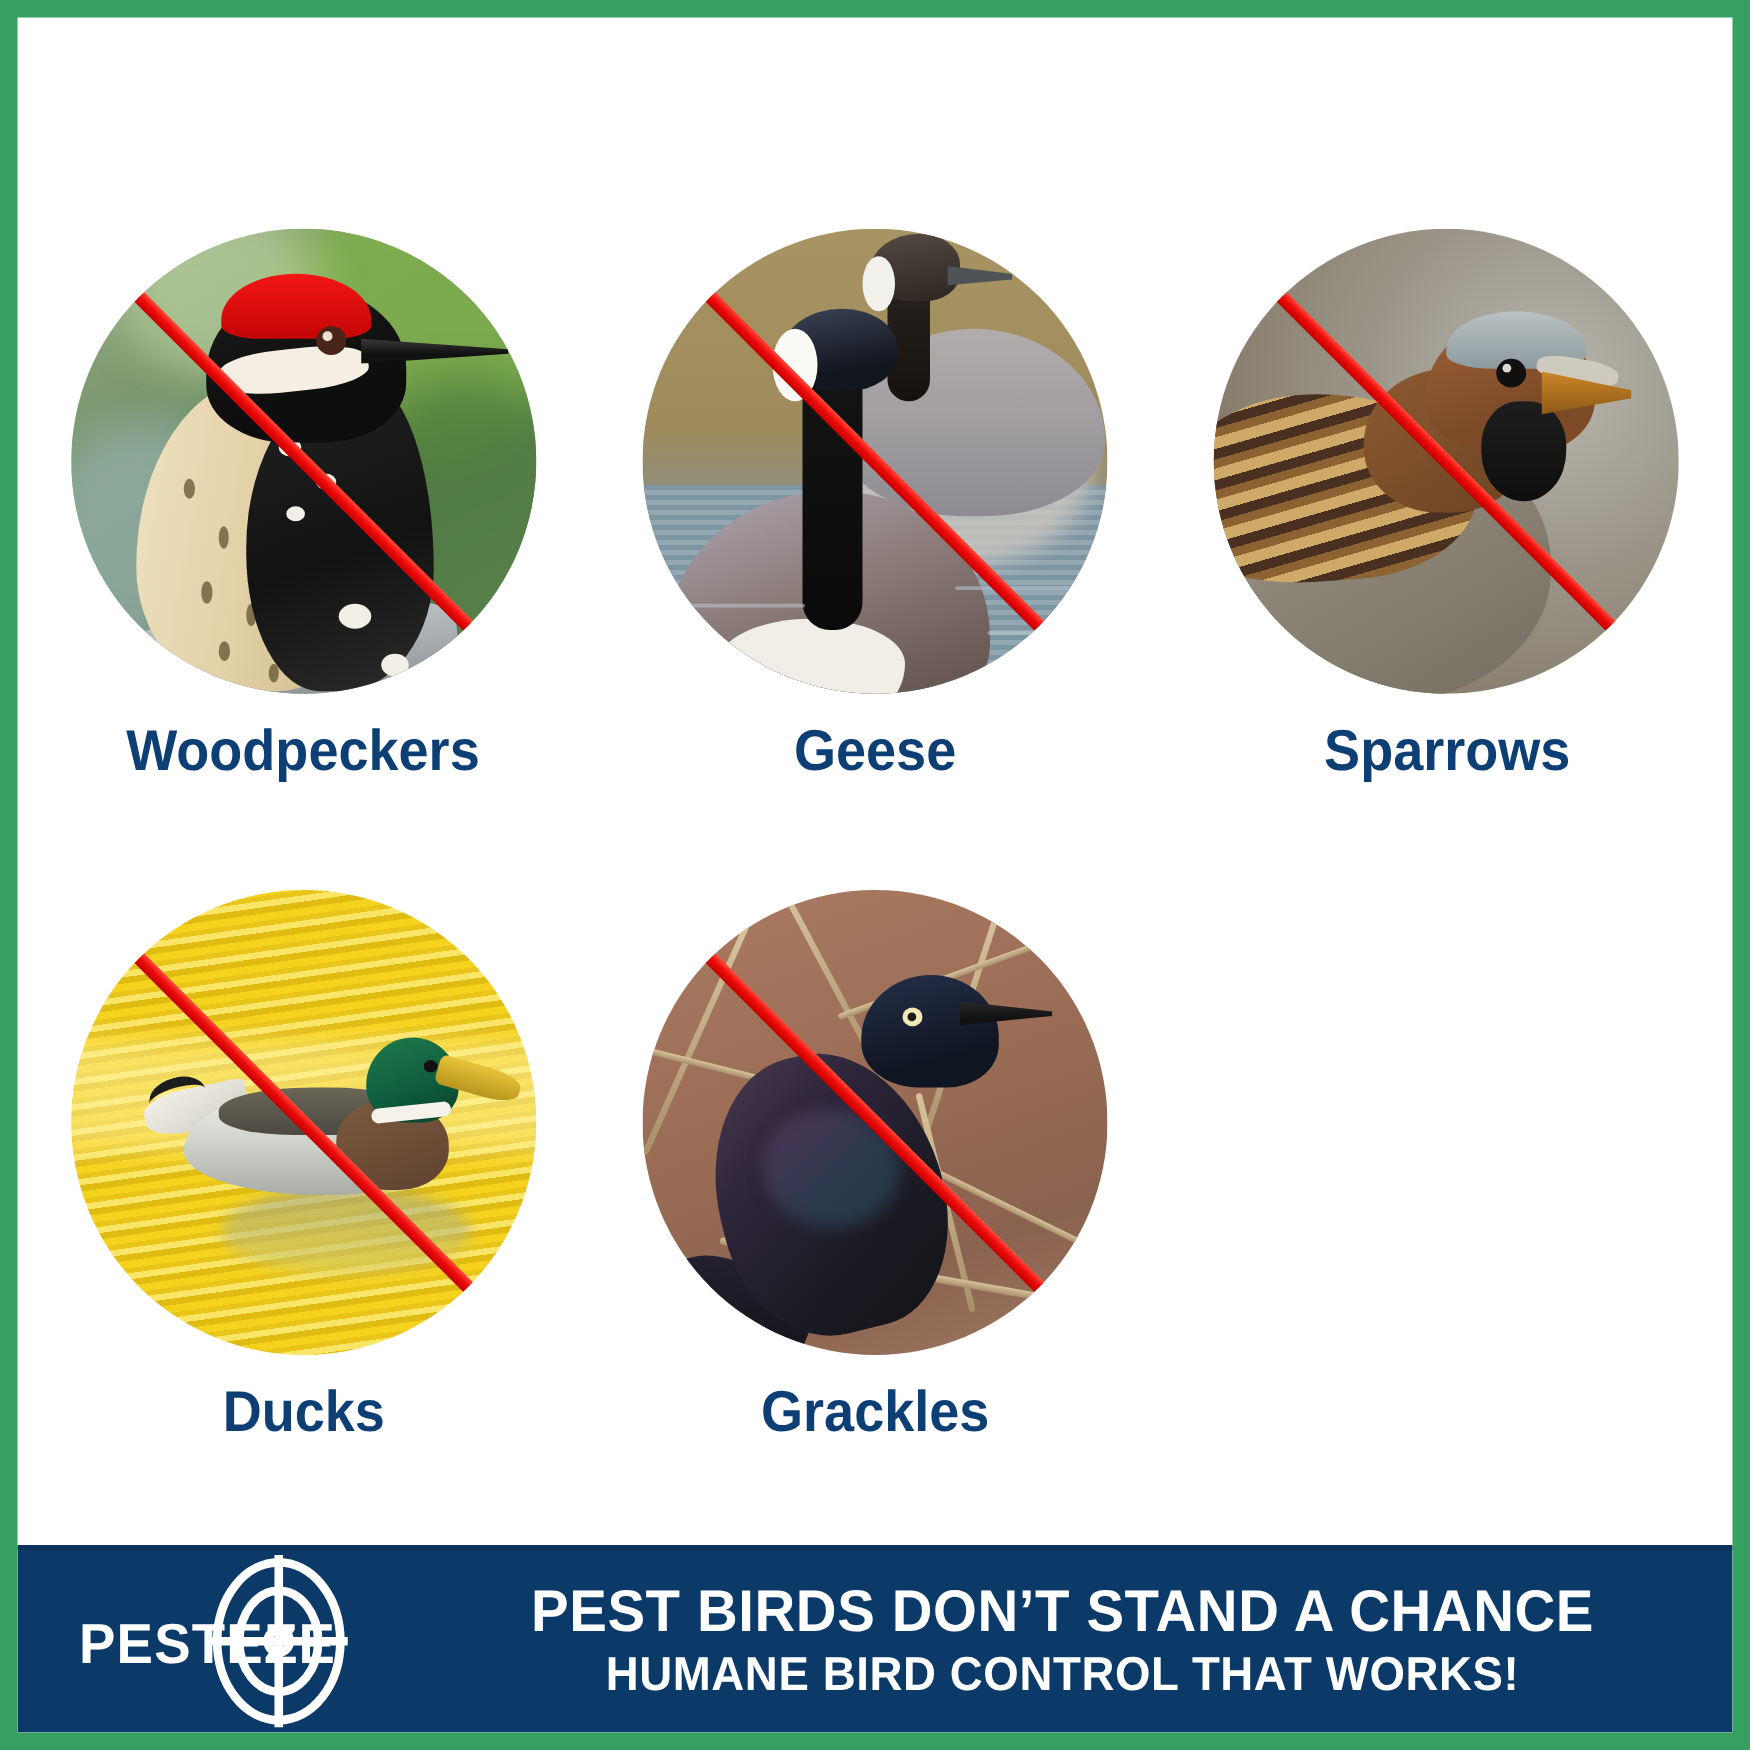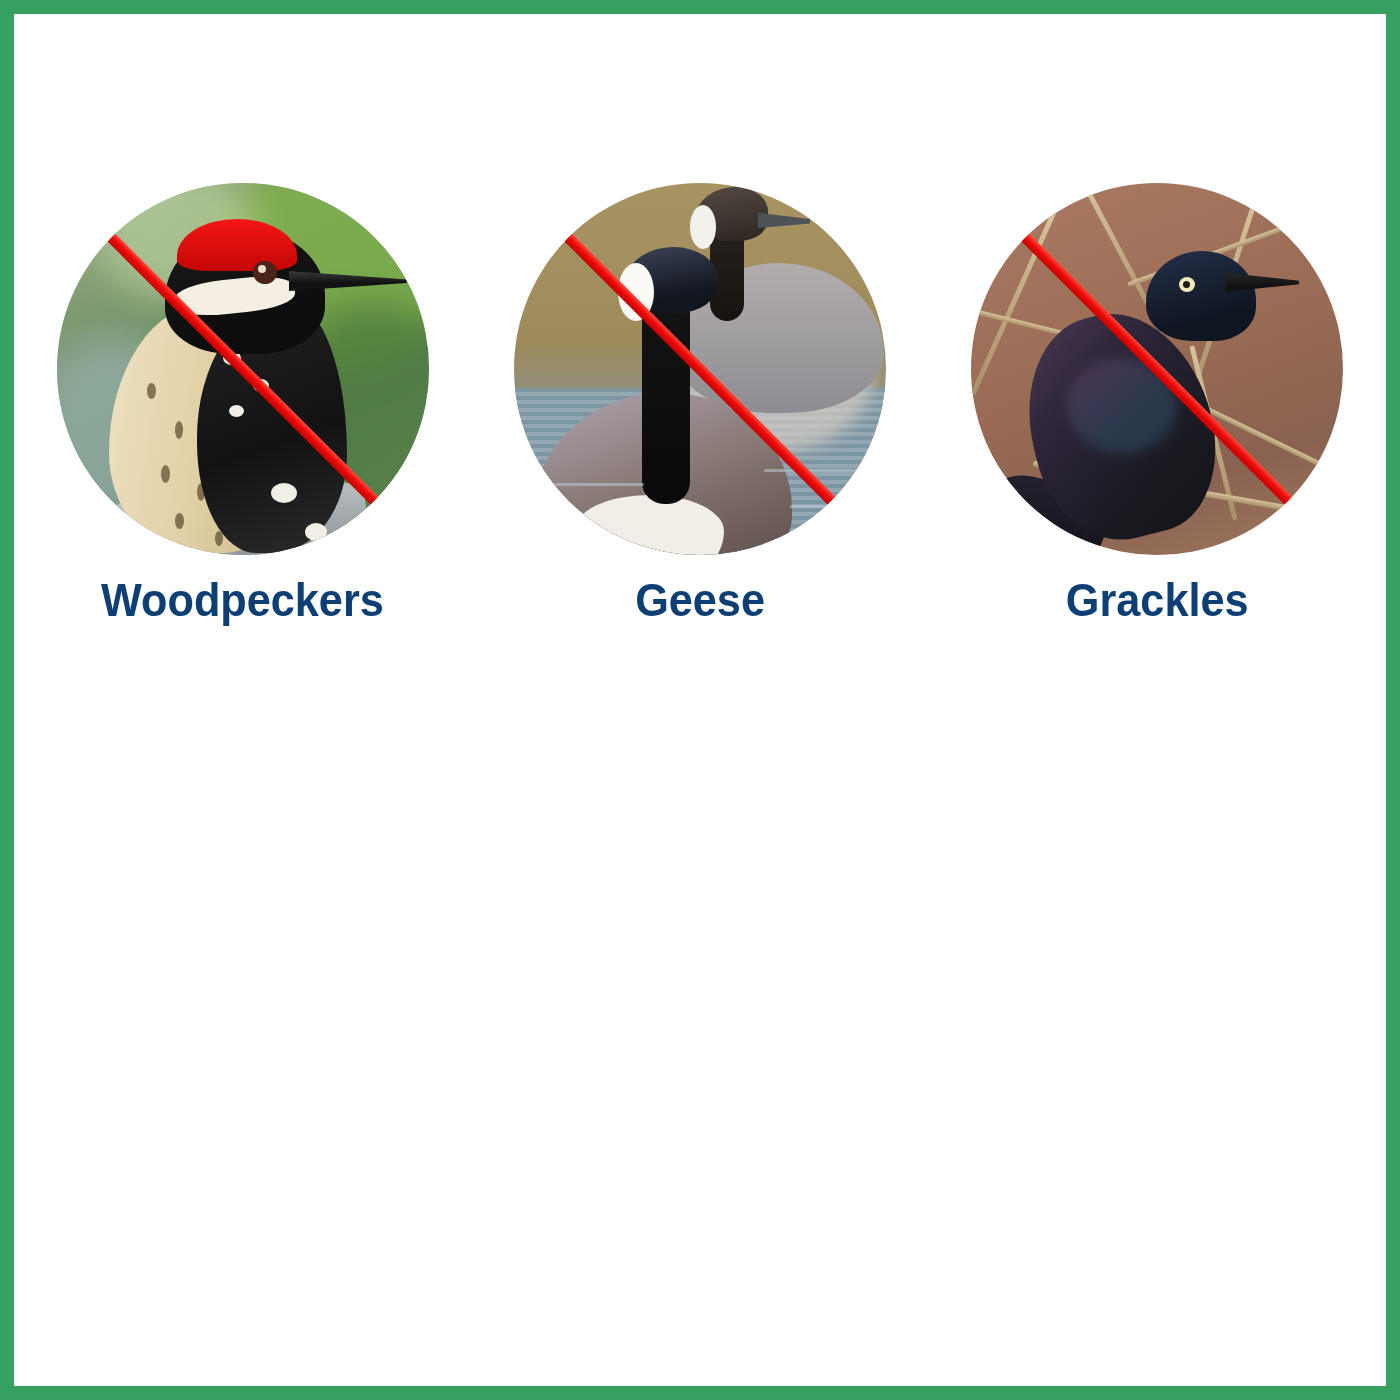--- a/index.html
+++ b/index.html
@@ -376,22 +376,58 @@
           <div class="ripple" style="left:250px;top:286px;width:120px;"></div>
           <div class="ripple" style="left:276px;top:322px;width:96px;"></div>
           <div class="ripple" style="left:0px;top:344px;width:80px;"></div>
           <div class="ripple" style="left:268px;top:356px;width:104px;"></div>
         </div>
         <div class="slash"></div>
       </div>
       <div class="caption">Geese</div>
     </div>
 
-
-
+    <div class="cell">
+      <div class="photo">
+        <div class="scene s-spar">
+          <div class="body"></div>
+          <div class="wing"></div>
+          <div class="mantle"></div>
+          <div class="head"></div>
+          <div class="crown"></div>
+          <div class="throat"></div>
+          <div class="beaktop"></div>
+          <div class="beak"></div>
+          <div class="eye"></div>
+        </div>
+        <div class="slash"></div>
+      </div>
+      <div class="caption">Sparrows</div>
+    </div>
+
+
+    <div class="cell">
+      <div class="photo">
+        <div class="scene s-duck">
+          <div class="sheen"></div>
+          <div class="mirror"></div>
+          <div class="tail"></div>
+          <div class="curl"></div>
+          <div class="body"></div>
+          <div class="back"></div>
+          <div class="breast"></div>
+          <div class="head"></div>
+          <div class="collar"></div>
+          <div class="bill"></div>
+          <div class="eye"></div>
+        </div>
+        <div class="slash"></div>
+      </div>
+      <div class="caption">Ducks</div>
+    </div>
 
     <div class="cell">
       <div class="photo">
         <div class="scene s-grack">
           <div class="bgbase"></div>
           <div class="twig" style="left:40px;top:20px;width:5px;height:200px;transform:rotate(24deg);"></div>
           <div class="twig" style="left:150px;top:-10px;width:5px;height:170px;transform:rotate(-28deg);"></div>
           <div class="twig" style="left:250px;top:10px;width:5px;height:210px;transform:rotate(18deg);"></div>
           <div class="twig" style="left:-20px;top:150px;width:240px;height:5px;transform:rotate(14deg);"></div>
           <div class="twig" style="left:150px;top:60px;width:230px;height:5px;transform:rotate(-20deg);"></div>
@@ -406,14 +442,30 @@
           <div class="beak"></div>
           <div class="eye"></div>
         </div>
         <div class="slash"></div>
       </div>
       <div class="caption">Grackles</div>
     </div>
 
   </div>
 
+  <div class="footer-bar">
+    <div class="brand">
+      <svg class="target" viewBox="0 0 140 140">
+        <ellipse cx="70" cy="70" rx="50" ry="64" fill="none" stroke="#ffffff" stroke-width="7"></ellipse>
+        <ellipse cx="70" cy="70" rx="32" ry="41" fill="none" stroke="#ffffff" stroke-width="7"></ellipse>
+        <circle cx="70" cy="70" r="9" fill="none" stroke="#ffffff" stroke-width="7"></circle>
+        <line x1="70" y1="0" x2="70" y2="140" stroke="#ffffff" stroke-width="7"></line>
+        <line x1="14" y1="70" x2="126" y2="70" stroke="#ffffff" stroke-width="7"></line>
+      </svg>
+      <div class="brand-word">PESTEZE</div>
+    </div>
+    <div class="footer-text">
+      <div class="footer-line1">PEST BIRDS DON’T STAND A CHANCE</div>
+      <div class="footer-line2">HUMANE BIRD CONTROL THAT WORKS!</div>
+    </div>
+  </div>
 
 </div>
 
 </body></html>

